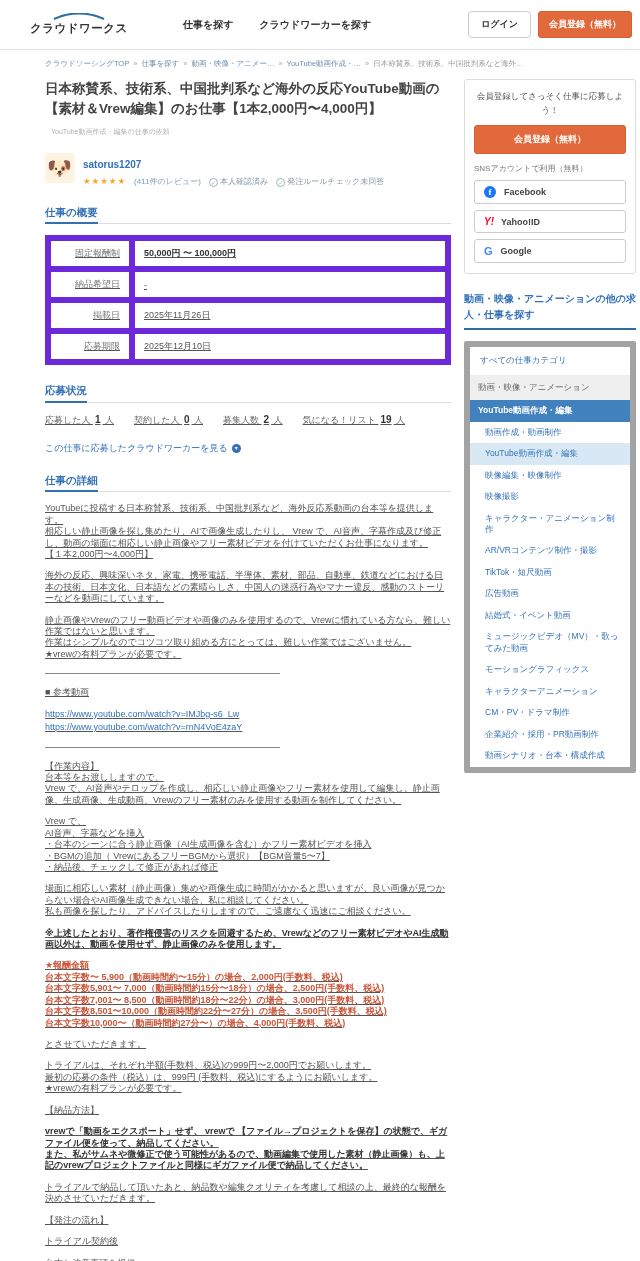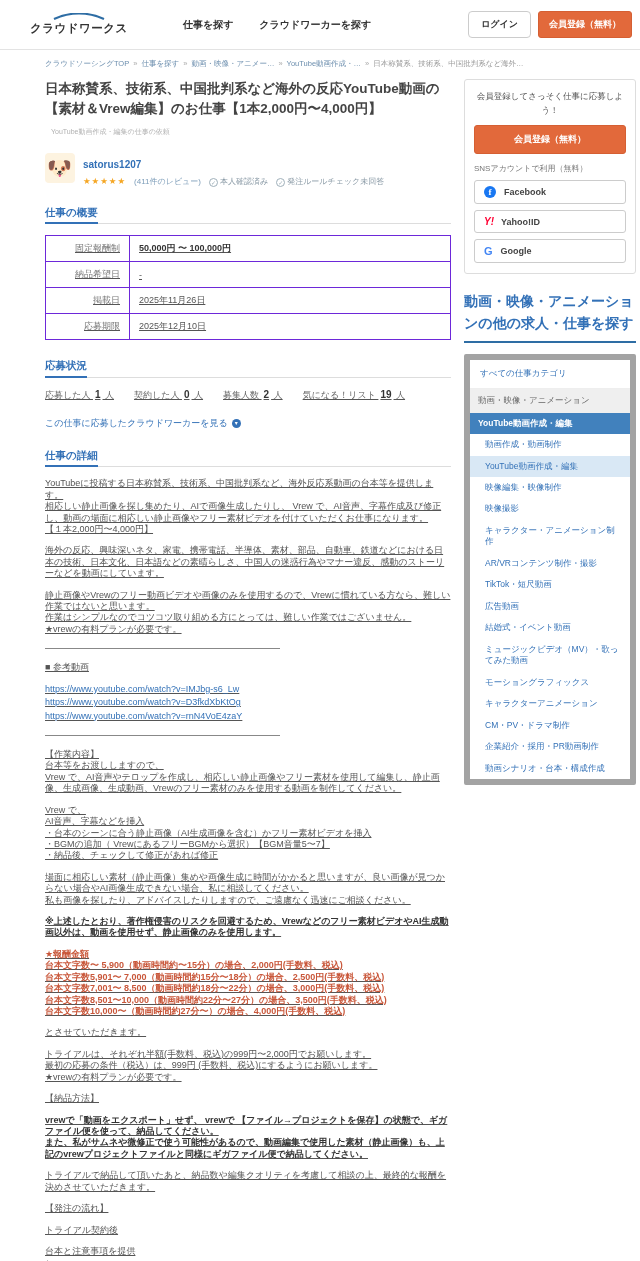--- a/index.html
+++ b/index.html
@@ -66,21 +66,21 @@
   
   .section { margin-top: 16px; text-decoration: underline; }
   .section-head { border-bottom: 1px solid #ddd; line-height: 1; }
   .section-head span {
     display: inline-block; color: #3371b7; font-size: 10.5px; font-weight: bold;
     padding-bottom: 5px; border-bottom: 2px solid #3371b7; margin-bottom: -1px;
   }
 
   
   .overview-table { width: 100%; border-collapse: collapse; margin-top: 11px; font-size: 9px; }
-  .overview-table td { border: 1px solid #6d28d9; padding: 6px 9px; }
+  .overview-table td { border: 6px solid #6d28d9; padding: 6px 9px; }
   .overview-table td.lbl { width: 84px; text-align: right; color: #777; }
   .overview-table td.val { color: #555; }
   .overview-table td.val.b { font-weight: bold; color: #333; }
 
   
   .status-stats { margin-top: 11px; font-size: 9px; color: #666; display: flex; gap: 20px; flex-wrap: wrap; }
   .status-stats b { color: #333; font-size: 10px; margin: 0 2px; }
   .status-link-row { margin-top: 10px; }
   .status-link { font-size: 9px; color: #3371b7; display: inline-flex; align-items: center; }
   .circle-down {
@@ -112,21 +112,21 @@
   }
   .fb-icon {
     width: 12px; height: 12px; border-radius: 50%; background: #1877f2; color: #fff;
     font-size: 9px; font-weight: bold; display: inline-flex; align-items: center;
     justify-content: center; margin-right: 8px; font-family: "Liberation Serif", serif;
   }
   .y-icon { color: #ff0033; font-size: 10px; font-weight: bold; margin-right: 7px; font-style: italic; }
   .g-icon { color: #4285F4; font-size: 11px; font-weight: bold; margin-right: 8px; }
 
   .related-head {
-    margin-top: 17px; font-size: 14px; font-weight: bold; color: #3371b7;
+    margin-top: 17px; font-size: 10px; font-weight: bold; color: #3371b7;
     line-height: 1.55; padding-bottom: 6px; border-bottom: 2px solid #2e6da4;
   }
   .cat-box { border: 6px solid #a3a3a3; border-radius: 2px; margin-top: 11px; font-size: 8.5px; background: #fff; }
   .cat-all { padding: 8px 10px; color: #3371b7; border-bottom: 1px solid #eee; cursor: pointer; }
   .cat-group { padding: 6px 8px; background: #efefef; color: #666; cursor: pointer; }
   .cat-item { padding: 5px 8px 5px 15px; color: #3371b7; line-height: 1.35; cursor: pointer; }
   .cat-item.selected { background: #4181bd; color: #fff; font-weight: bold; padding-left: 8px; }
   .cat-item.highlight { background: #d9e8f5; }
 </style>
 </head>
@@ -220,21 +220,21 @@
       <div class="detail-body" id="detail-body">
           <div class="blk p">YouTubeに投稿する日本称賛系、技術系、中国批判系など、海外反応系動画の台本等を提供します。
 相応しい静止画像を探し集めたり、AIで画像生成したりし、 Vrew で、AI音声、字幕作成及び修正し、動画の場面に相応しい静止画像やフリー素材ビデオを付けていただくお仕事になります。
 【１本2,000円〜4,000円】</div>
           <div class="blk p">海外の反応、興味深いネタ、家電、携帯電話、半導体、素材、部品、自動車、鉄道などにおける日本の技術、日本文化、日本語などの素晴らしさ、中国人の迷惑行為やマナー違反、感動のストーリーなどを動画にしています。</div>
           <div class="blk p">静止画像やVrewのフリー動画ビデオや画像のみを使用するので、Vrewに慣れている方なら、難しい作業ではないと思います。
 作業はシンプルなのでコツコツ取り組める方にとっては、難しい作業ではございません。
 ★vrewの有料プランが必要です。</div>
           <div class="text-divider"></div>
           <div class="blk p">■ 参考動画</div>
-          <div class="blk links"><a class="lnk">https://www.youtube.com/watch?v=IMJbg-s6_Lw</a><a class="lnk">https://www.youtube.com/watch?v=D3fkdXbKtOg</a><a class="lnk">https://www.youtube.com/watch?v=rnN4VoE4zaY</a></div>
+          <div class="blk links"><a class="lnk">https://www.youtube.com/watch?v=IMJbg-s6_Lw</a><a class="lnk">https://www.youtube.com/watch?v=rnN4VoE4zaY</a></div>
           <div class="text-divider"></div>
           <div class="blk p">【作業内容】
 台本等をお渡ししますので、
 Vrew で、AI音声やテロップを作成し、相応しい静止画像やフリー素材を使用して編集し、静止画像、生成画像、生成動画、Vrewのフリー素材のみを使用する動画を制作してください。</div>
           <div class="blk p">Vrew で、
 AI音声、字幕などを挿入
 ・台本のシーンに合う静止画像（AI生成画像を含む）かフリー素材ビデオを挿入
 ・BGMの追加（ VrewにあるフリーBGMから選択）【BGM音量5〜7】
 ・納品後、チェックして修正があれば修正</div>
           <div class="blk p">場面に相応しい素材（静止画像）集めや画像生成に時間がかかると思いますが、良い画像が見つからない場合やAI画像生成できない場合、私に相談してください。

